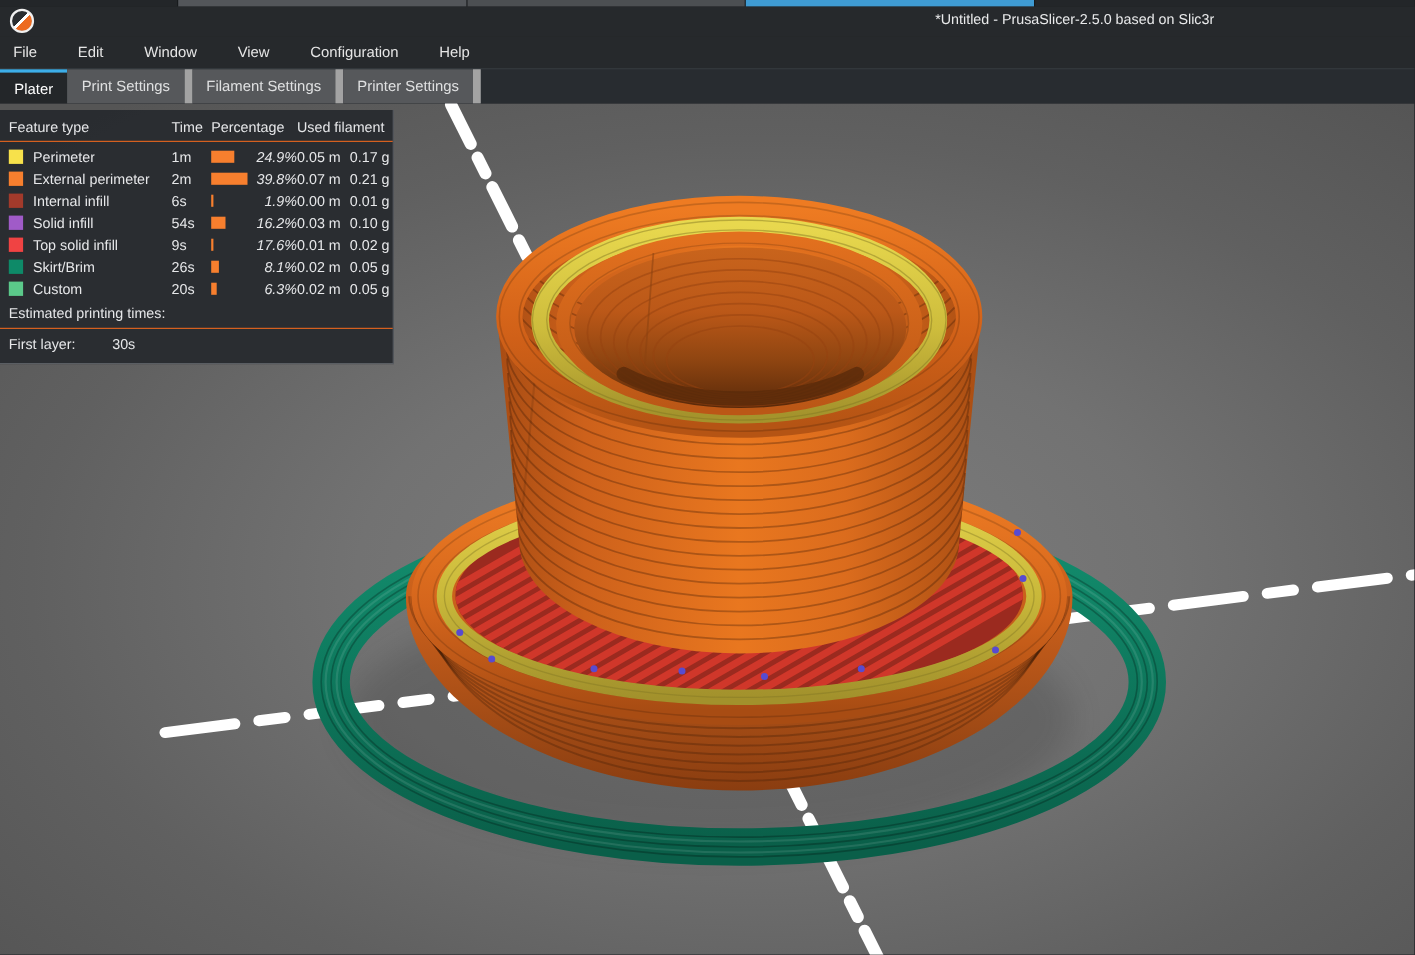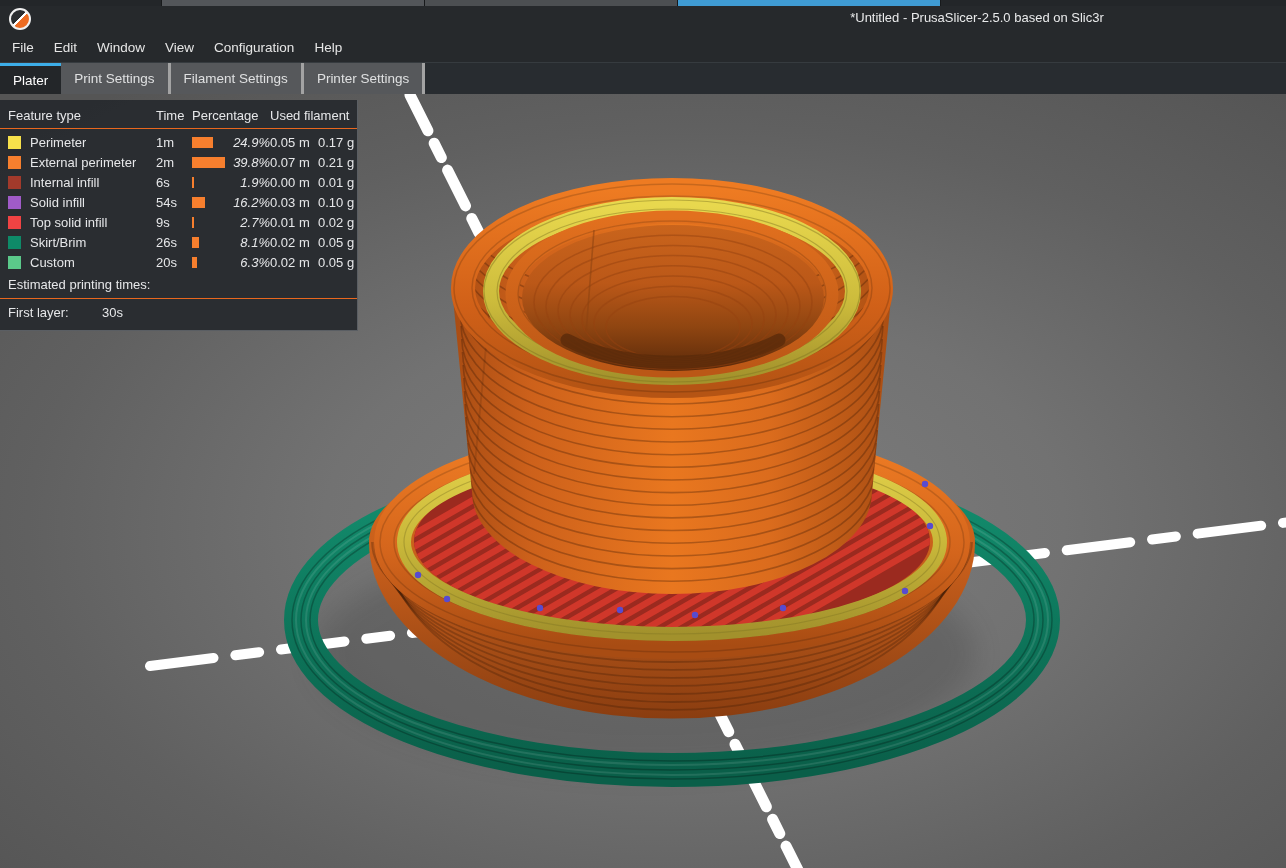--- a/index.html
+++ b/index.html
@@ -13,28 +13,28 @@
   
   #titlebar{position:absolute;left:0;top:6px;width:1286px;height:27px;background:#26292c;}
   #logo{position:absolute;left:9px;top:2px;width:22px;height:22px;border-radius:50%;
     border:2px solid #f0f0f0;box-sizing:border-box;
     background:linear-gradient(135deg,#2a2d30 0 45%,#ffffff 45% 54%,#ed6b21 54% 100%);}
   #win-title{position:absolute;left:965px;top:4px;transform:translateX(-50%);
     color:#e9eaeb;font-size:13px;white-space:nowrap;margin-left:12px;}
 
   
   #menubar{position:absolute;left:0;top:33px;width:1286px;height:29px;background:#26292c;
-    display:flex;align-items:center;padding-left:12px;column-gap:20px;box-sizing:border-box;}
+    display:flex;align-items:center;padding-left:12px;column-gap:37px;box-sizing:border-box;}
   #menubar .mitem{color:#e6e6e6;font-size:13.5px;cursor:default;}
 
   
   #tabbar{position:absolute;left:0;top:62px;width:1286px;height:32px;background:#282c30;
     border-top:1px solid #363b3f;box-sizing:border-box;display:flex;align-items:stretch;}
   #tabbar .tab{display:flex;align-items:center;padding:0 13px;font-size:13.5px;color:#dfe0e1;
-    background:#56585b;border-right:3px solid #a3a3a3;box-sizing:border-box;}
+    background:#56585b;border-right:7px solid #a3a3a3;box-sizing:border-box;}
   #tabbar .tab.active{background:#232629;color:#ffffff;border-top:3px solid #3daee9;
     border-right:none;padding-top:0;}
 
   
   #viewport{position:absolute;left:0;top:94px;width:1286px;height:774px;}
 
   
   #legend{position:absolute;left:0;top:100px;width:358px;background:rgba(40,43,48,0.97);
     border-right:1px solid #5a5e63;border-bottom:1px solid #5a5e63;box-sizing:border-box;
     color:#e6e7e9;font-size:13px;padding:4px 0 8px 0;}
@@ -361,21 +361,21 @@
           <span>0.10 g</span>
         </div>
         <div class="lgrid">
           <div class="swlbl">
             <span class="sw" style="background: rgb(240, 67, 67);"></span>
             <span class="rlabel">Top solid infill</span>
           </div>
           <span>9s</span>
           <div class="pctcell">
             <div class="bar" style="width: 2.241px; background: rgb(247, 127, 46);"></div>
-            <span class="pct">2.7%</span>
+            <span class="pct">17.6%</span>
           </div>
           <span>0.01 m</span>
           <span>0.02 g</span>
         </div>
         <div class="lgrid">
           <div class="swlbl">
             <span class="sw" style="background: rgb(14, 138, 104);"></span>
             <span class="rlabel">Skirt/Brim</span>
           </div>
           <span>26s</span>

